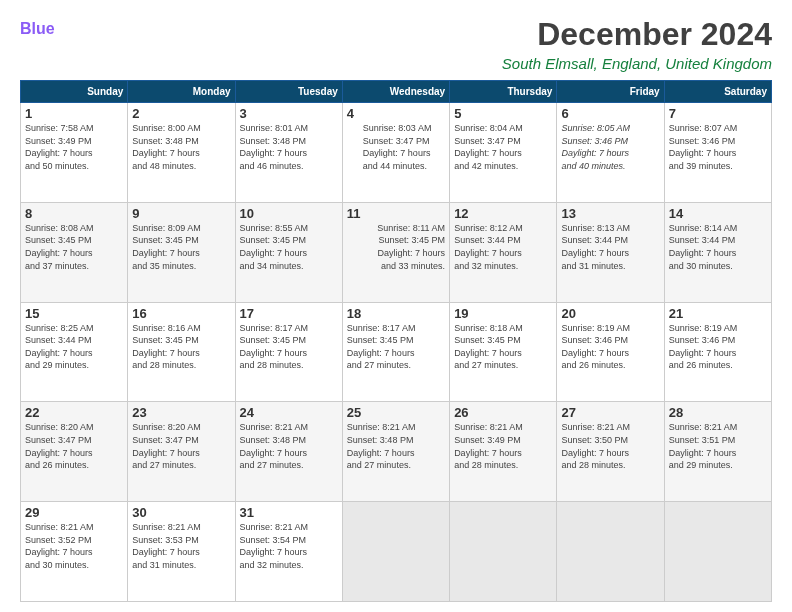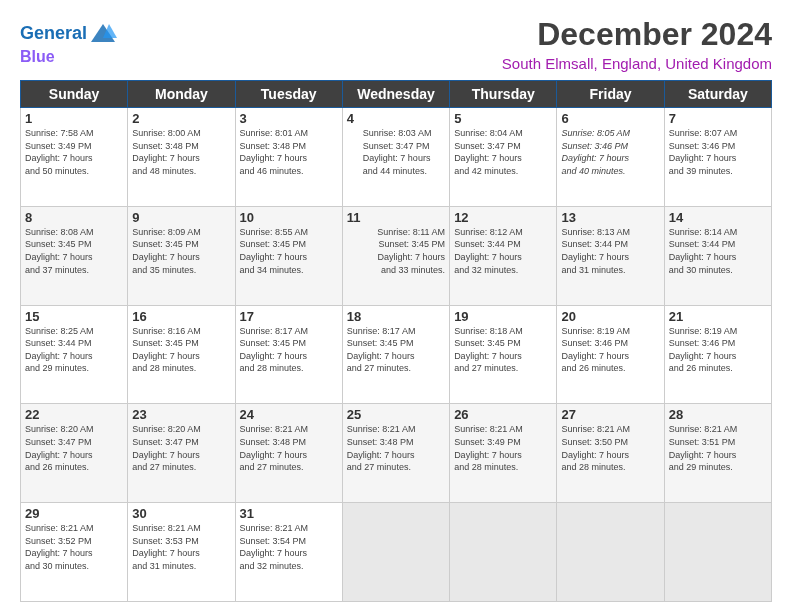--- a/index.html
+++ b/index.html
@@ -45,37 +45,38 @@
     .title-section {
       text-align: right;
     }
     .main-title {
       font-size: 32px;
       font-weight: bold;
       color: #404040;
     }
     .subtitle {
       font-size: 15px;
-      color: #a21caf;
+      color: #15803d;
       margin-top: 2px;
+      font-style: italic;
     }
     .calendar {
       flex: 1;
       border: 1px solid #ccc;
       border-collapse: collapse;
       width: 100%;
       table-layout: fixed;
     }
     .calendar thead tr th {
-      background-color: #404040;
+      background-color: #0c4a6e;
       color: white;
-      font-size: 14px;
+      font-size: 10px;
       font-weight: bold;
       padding: 5px 4px;
-      text-align: center;
+      text-align: right;
       border: 1px solid #1a5a9a;
     }
     .calendar tbody tr td {
       vertical-align: top;
       border: 1px solid #ccc;
       padding: 3px 4px;
       font-size: 9.5px;
       color: #333;
       height: 88px;
       background: #fff;
@@ -99,27 +100,20 @@
       line-height: 1.4;
     }
   </style>
 </head>
 <body>
 
 <div class="page">
   <div class="header">
     <div class="logo">
       <div>
-        <div style="display:flex;align-items:center;">
-          <span class="logo-text"><span>General</span></span>
-          <svg class="logo-icon" viewBox="0 0 28 28">
-            <polygon points="14,4 26,22 2,22" fill="#1a6eb5" opacity="0.85"></polygon>
-            <polygon points="20,4 28,18 14,18" fill="#2196F3" opacity="0.7"></polygon>
-          </svg>
-        </div>
         <div class="logo-text" style="color:#8b5cf6;font-size:16px;">Blue</div>
       </div>
     </div>
     <div class="title-section">
       <div class="main-title">December 2024</div>
       <div class="subtitle">South Elmsall, England, United Kingdom</div>
     </div>
   </div>
 
   <table class="calendar">

